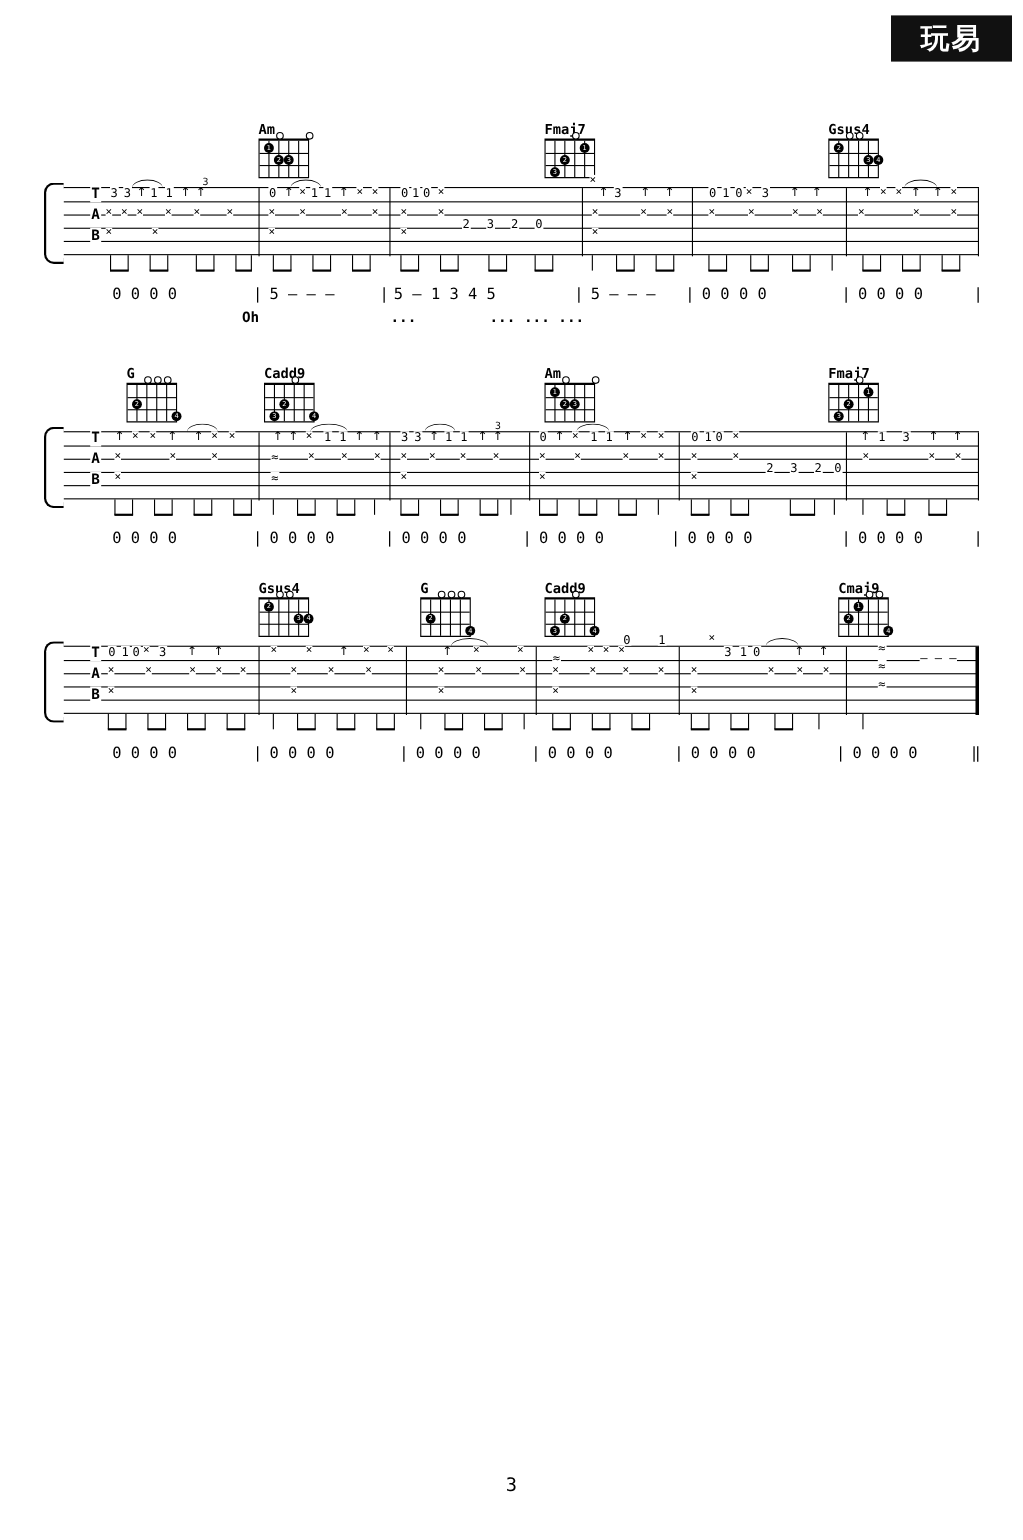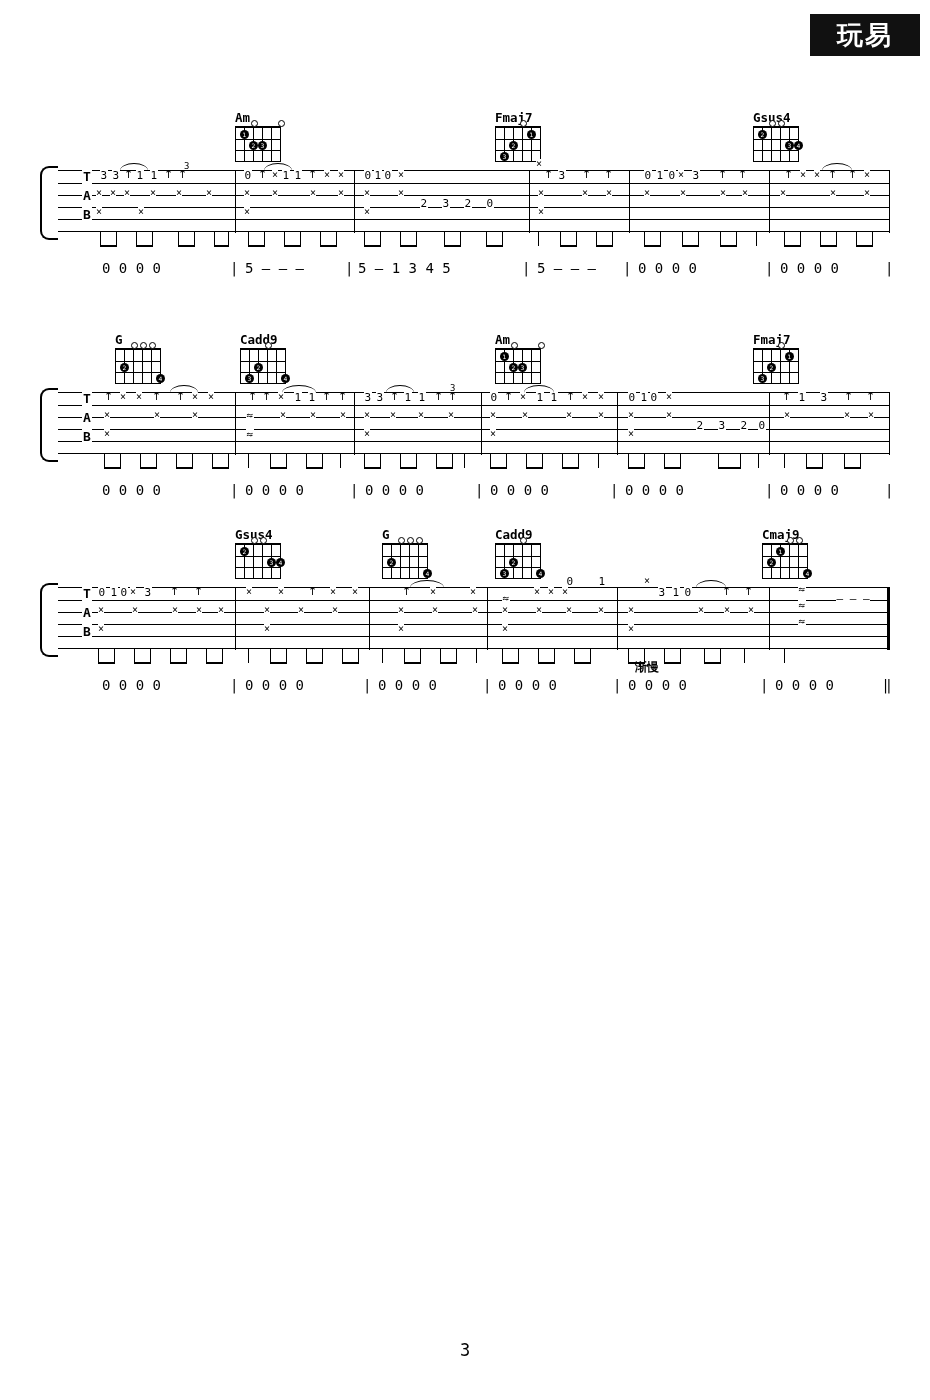--- a/index.html
+++ b/index.html
@@ -477,20 +477,25 @@
       <span class="rh" style="left:598px;">0  0  0  0</span>
       <span class="rh" style="left:740px;">0  0  0  0</span>
       <span class="rh" style="left:190px;">|</span>
       <span class="rh" style="left:305px;">|</span>
       <span class="rh" style="left:482px;">|</span>
       <span class="rh" style="left:583px;">|</span>
       <span class="rh" style="left:725px;">|</span>
       <span class="rh" style="left:845px;">|</span>
     </div>
 
+    <div class="lyricrow">
+      <span class="lyric" style="left:180px;">Oh</span>
+      <span class="lyric" style="left:315px;">...</span>
+      <span class="lyric" style="left:405px;">... ... ...</span>
+    </div>
   </div>
 
   <div class="system sys2">
 
     <div class="chordrow">
 
       <div class="chord" style="left:75px;">
         <div class="cname">G</div>
         <div class="grid">
           <div class="v" style="left:8px;"></div>
@@ -960,19 +965,16 @@
       <span class="rh" style="left:588px;">0  0  0  0</span>
       <span class="rh" style="left:735px;">0  0  0  0</span>
       <span class="rh" style="left:190px;">|</span>
       <span class="rh" style="left:323px;">|</span>
       <span class="rh" style="left:443px;">|</span>
       <span class="rh" style="left:573px;">|</span>
       <span class="rh" style="left:720px;">|</span>
       <span class="rh" style="left:843px;">‖</span>
     </div>
 
-    <div class="lyricrow">
-      <span class="cn-ann" style="left:595px;top:-40px;">渐慢</span>
-    </div>
   </div>
 
   <div class="pagenum">3</div>
 </div>
 
 </body></html>

